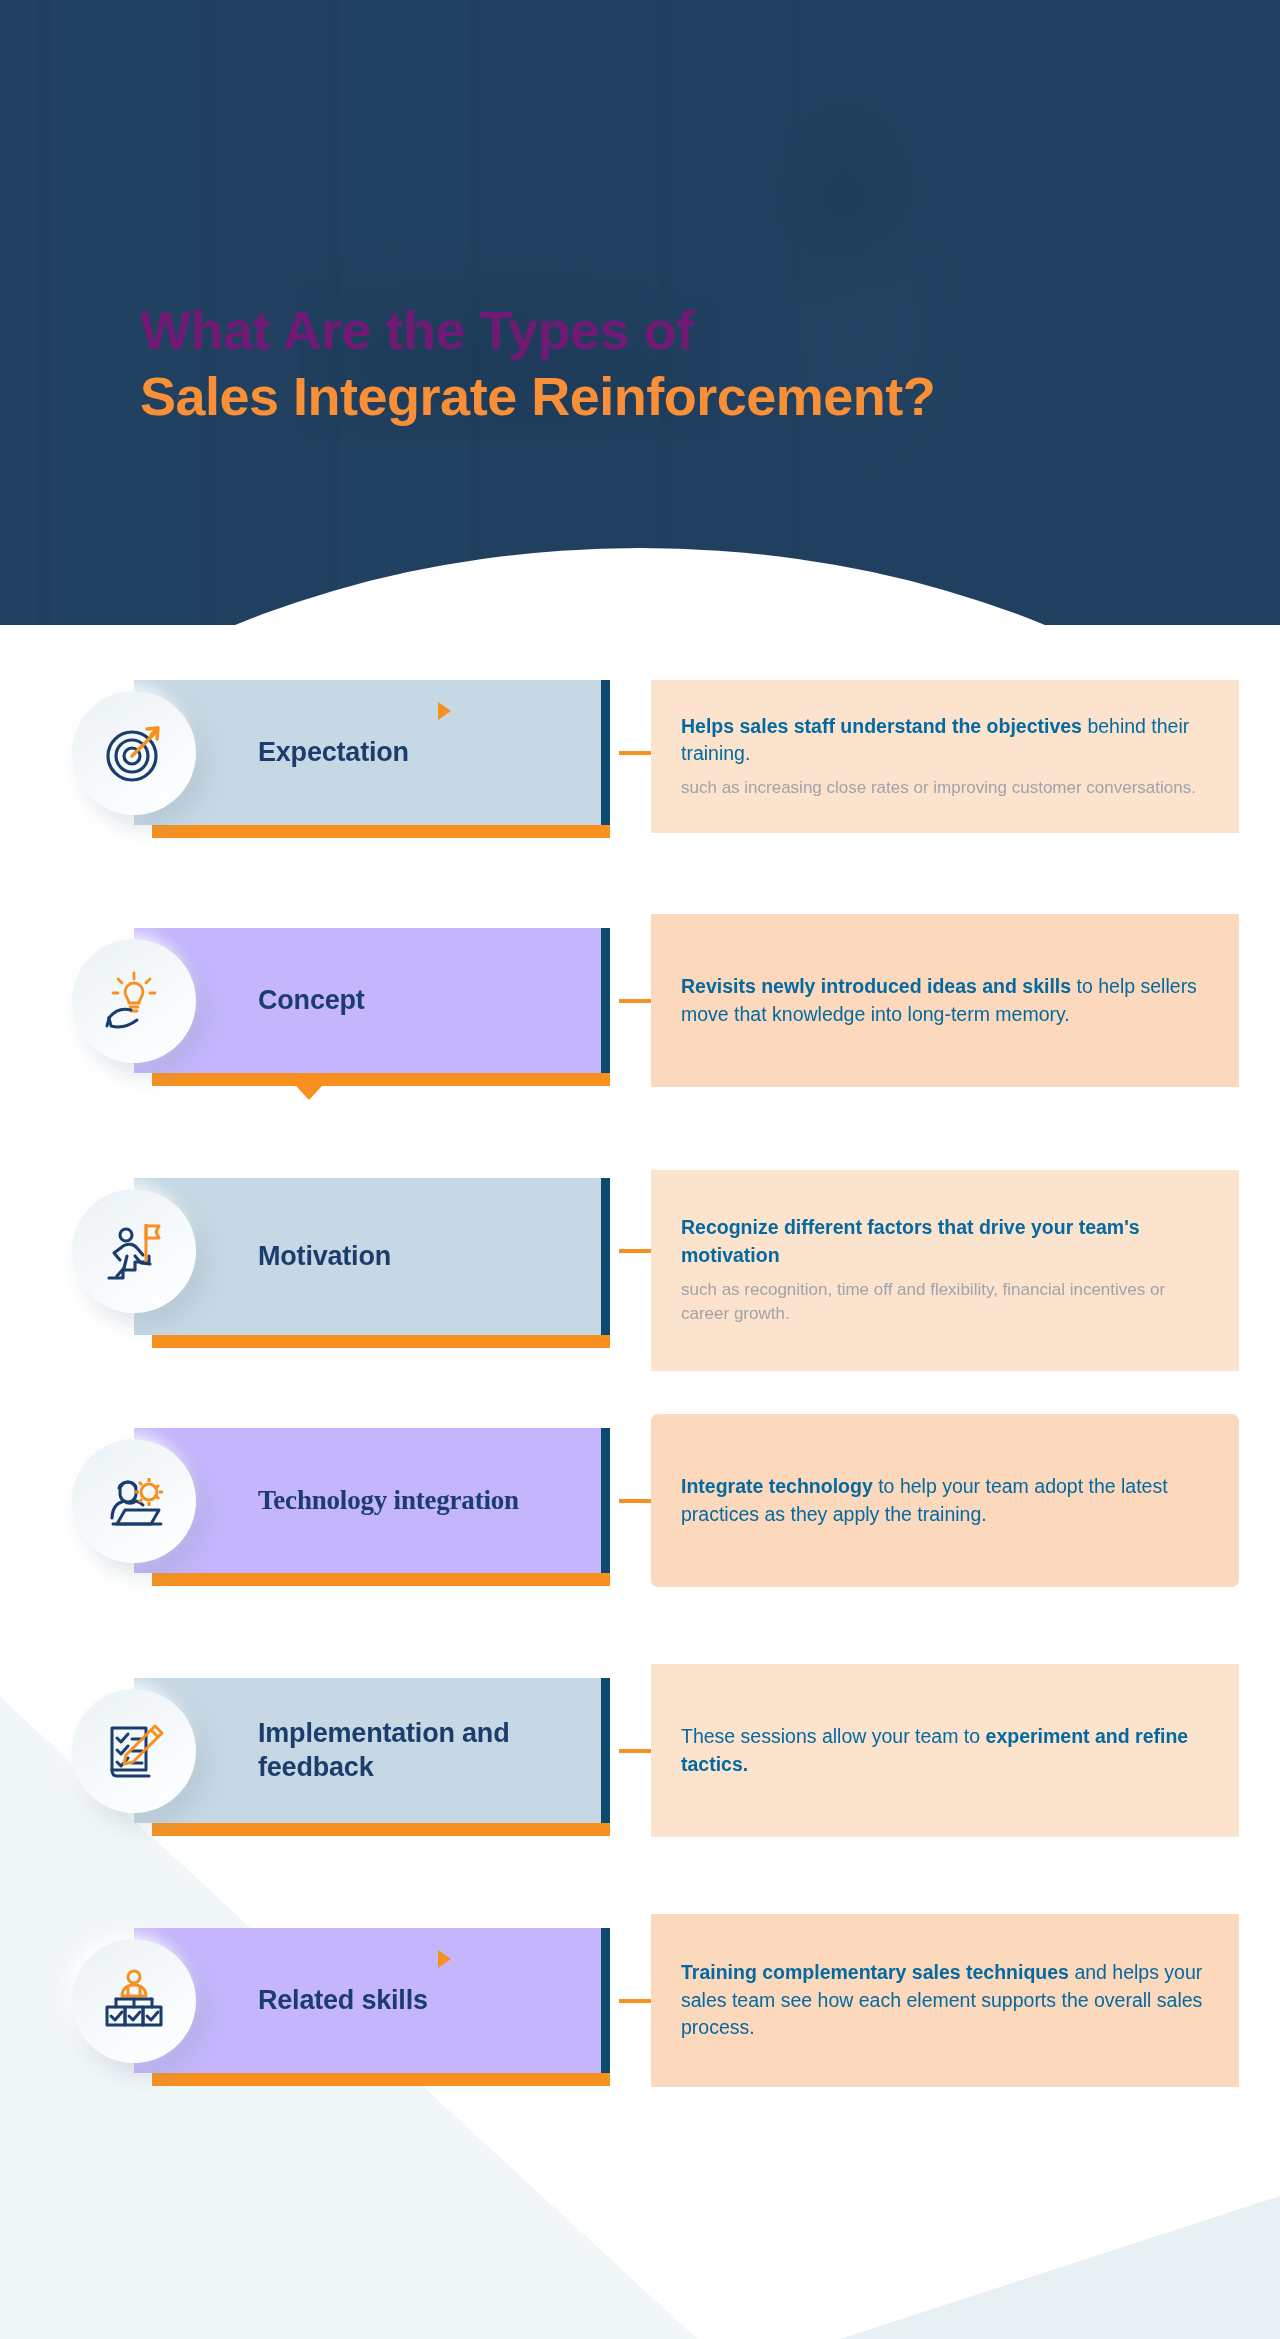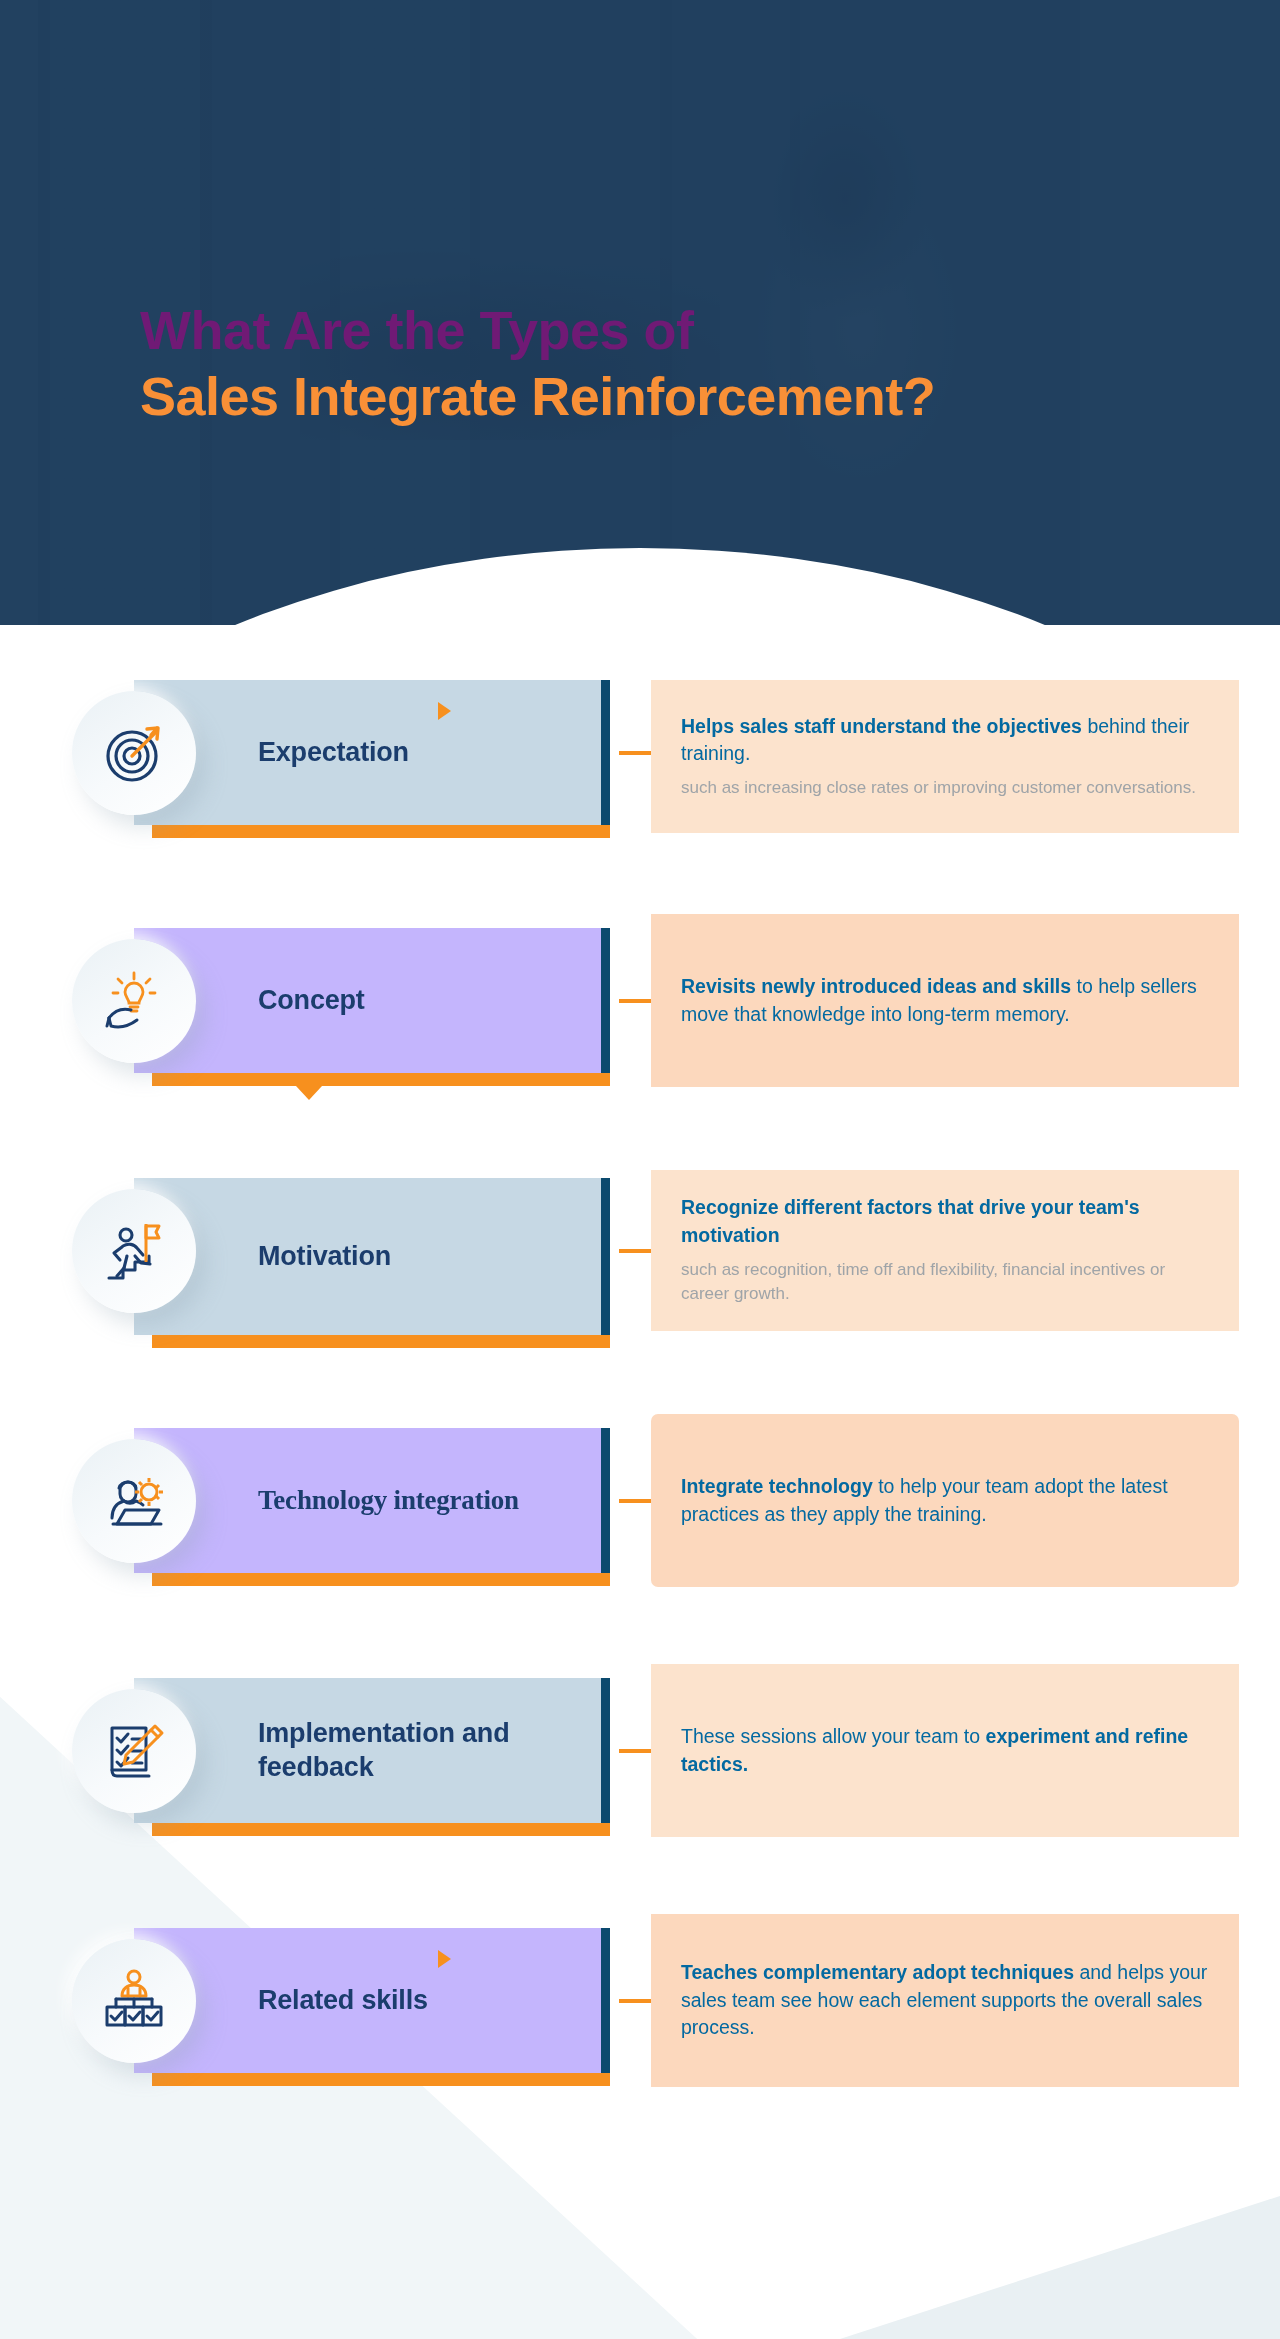--- a/index.html
+++ b/index.html
@@ -294,21 +294,21 @@
         <g stroke="#f7901e" stroke-width="3" fill="none" stroke-linejoin="round">
           <line x1="47" y1="8" x2="47" y2="46"></line>
           <path d="M47 10h13l-3 6 3 6H47z"></path>
         </g>
       </svg>
     </div>
     <div class="left-card blue" style="top:0px;height:157px;width:476px;">
       <div class="card-title">Motivation</div>
     </div>
     <div class="connector" style="left:619px;top:71px;width:32px;"></div>
-    <div class="right-card" style="top:-8px;height:161px;">
+    <div class="right-card" style="top:-8px;height:201px;">
       <div class="body-text">
         <b>Recognize different factors that drive your team's motivation</b>
       </div>
       <div class="sub-text">such as recognition, time off and flexibility, financial incentives or career growth.</div>
     </div>
   </div>
 
   <div class="row" style="top:1428px;">
     <div class="icon-badge" style="top:11px;">
       <svg width="70" height="70" viewBox="0 0 70 70">
@@ -389,18 +389,18 @@
         </g>
       </svg>
     </div>
     <div class="left-card light" style="top:0px;height:145px;width:476px;">
       <div class="card-title">Related skills</div>
     </div>
     <div class="tri-accent" style="left:438px;top:22px;"></div>
     <div class="connector" style="left:619px;top:71px;width:32px;"></div>
     <div class="right-card peach" style="top:-14px;height:173px;">
       <div class="body-text">
-        <b>Teaches complementary adopt techniques</b><span> and helps your sales team see how each element supports the overall sales process.</span>
+        <b>Training complementary sales techniques</b><span> and helps your sales team see how each element supports the overall sales process.</span>
       </div>
     </div>
   </div>
 
 </div>
 
 </body></html>

